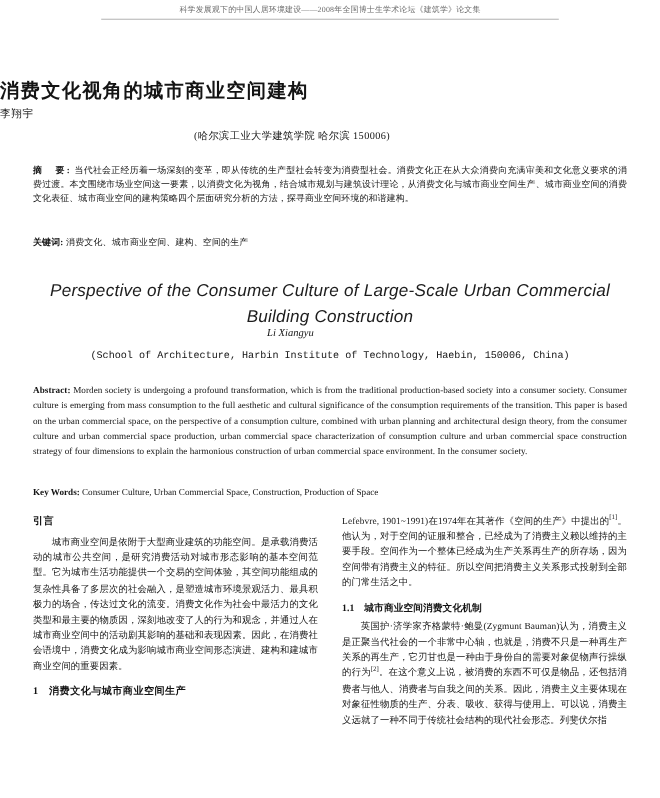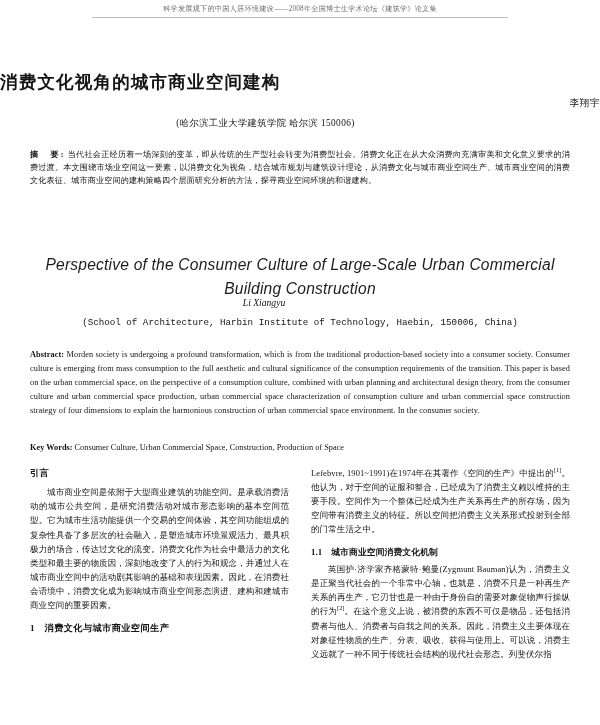--- a/index.html
+++ b/index.html
@@ -46,21 +46,21 @@
     font-size: 17.5px;
     font-weight: bold;
     letter-spacing: 1.2px;
     font-family: "DejaVu Serif", serif;
   }
   .author {
     position: absolute;
     top: 97px;
     left: 0;
     width: 600px;
-    text-align: right;
+    text-align: left;
     font-size: 9.6px;
     letter-spacing: 0.6px;
   }
   .affil {
     position: absolute;
     top: 117px;
     left: 0;
     width: 531px;
     text-align: center;
     font-size: 9.3px;
@@ -181,20 +181,24 @@
 
   <h1 class="cn-title">消费文化视角的城市商业空间建构</h1>
   <div class="author">李翔宇</div>
   <div class="affil">(哈尔滨工业大学建筑学院   哈尔滨   150006)</div>
 
   <div class="abs-cn">
     <span class="lbl">摘　要:</span>
     <span>当代社会正经历着一场深刻的变革，即从传统的生产型社会转变为消费型社会。消费文化正在从大众消费向充满审美和文化意义要求的消费过渡。本文围绕市场业空间这一要素，以消费文化为视角，结合城市规划与建筑设计理论，从消费文化与城市商业空间生产、城市商业空间的消费文化表征、城市商业空间的建构策略四个层面研究分析的方法，探寻商业空间环境的和谐建构。</span>
   </div>
 
+  <div class="kw-cn">
+    <span class="lbl">关键词:</span>
+    <span>消费文化、城市商业空间、建构、空间的生产</span>
+  </div>
 
   <h2 class="en-title">Perspective of the Consumer Culture of Large-Scale Urban Commercial Building Construction</h2>
   <div class="en-author">Li Xiangyu</div>
   <div class="en-affil">(School of Architecture, Harbin Institute of Technology, Haebin, 150006, China)</div>
 
   <div class="abs-en">
     <span class="lbl">Abstract:</span>
     <span>Morden society is undergoing a profound transformation, which is from the traditional production-based society into a consumer society. Consumer culture is emerging from mass consumption to the full aesthetic and cultural significance of the consumption requirements of the transition. This paper is based on the urban commercial space, on the perspective of a consumption culture, combined with urban planning and architectural design theory, from the consumer culture and urban commercial space production, urban commercial space characterization of consumption culture and urban commercial space construction strategy of four dimensions to explain the harmonious construction of urban commercial space environment. In the consumer society.</span>
   </div>
 

